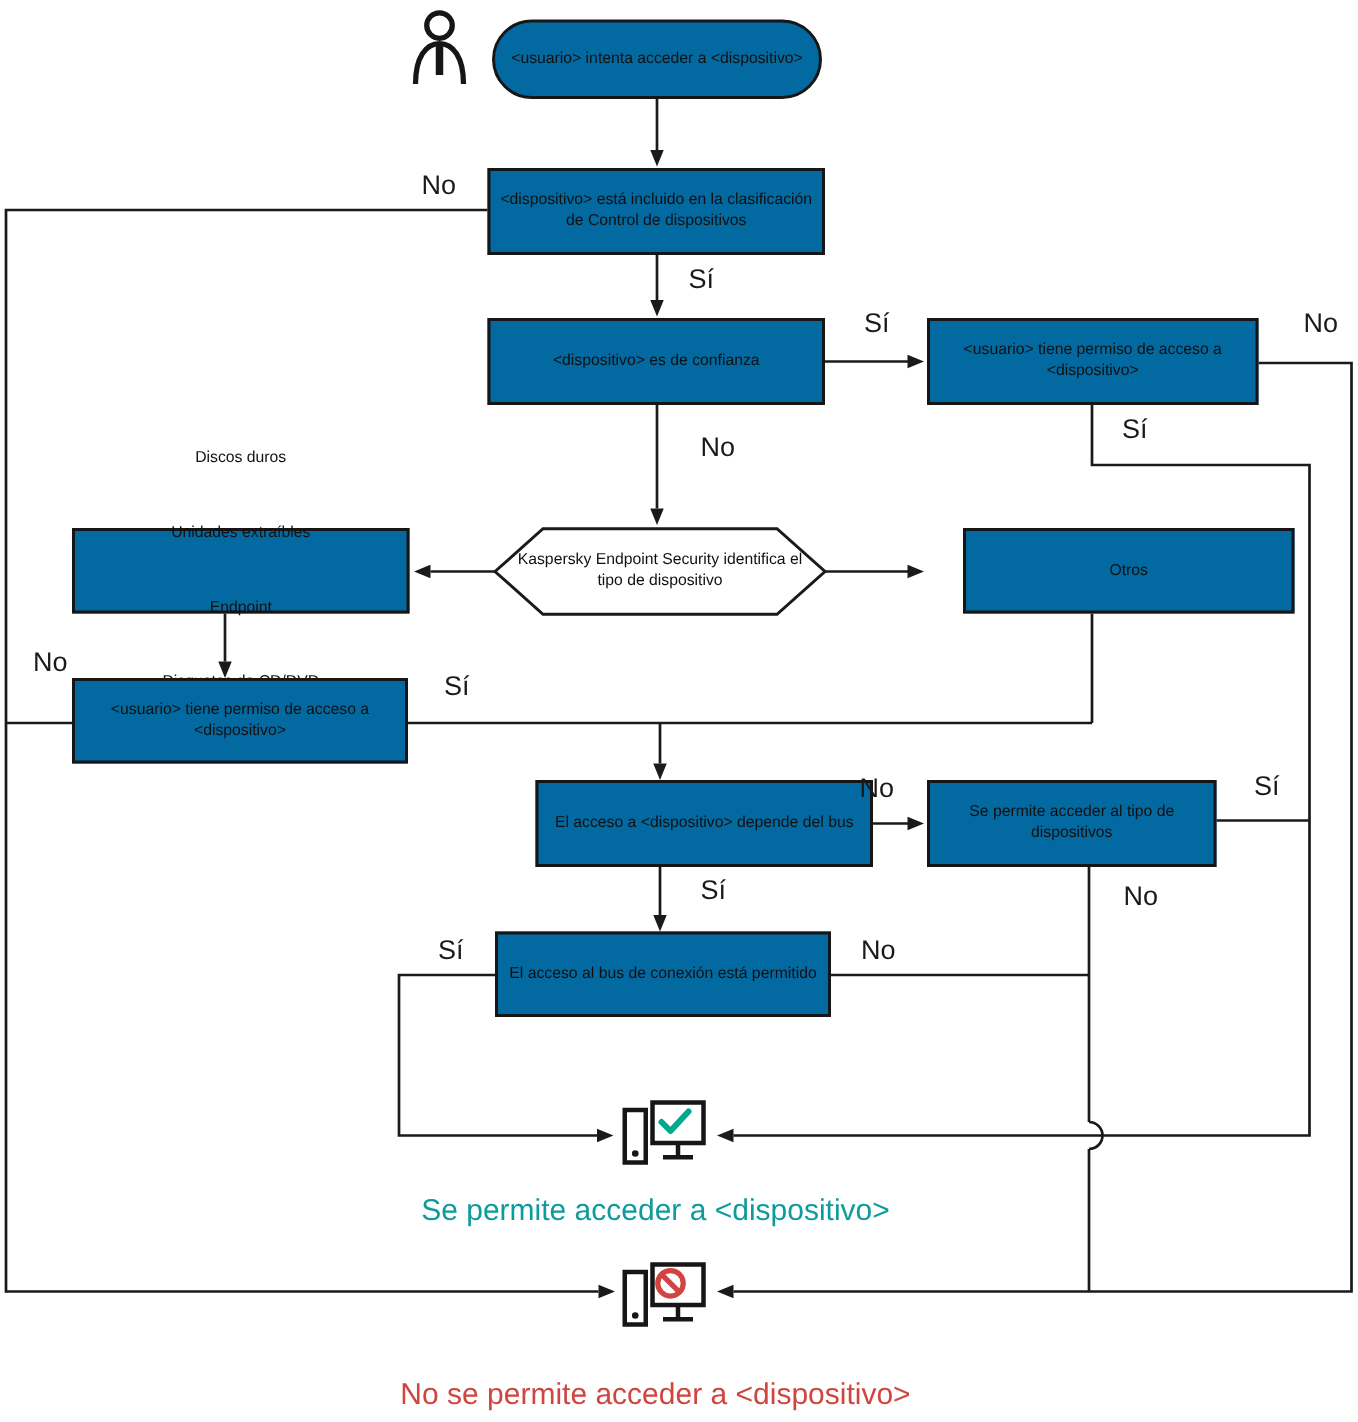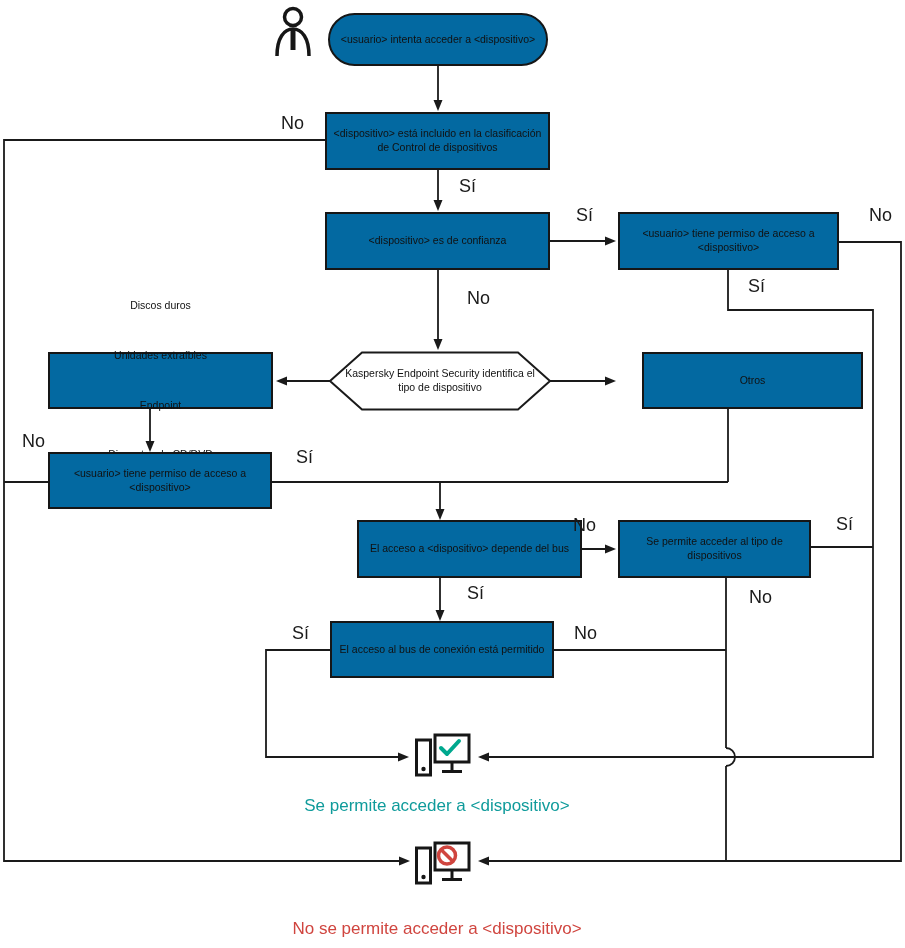--- a/index.html
+++ b/index.html
@@ -17,21 +17,21 @@
   .stadium{border-radius:27px;}
   .hexlabel{
     position:absolute;z-index:2;background:transparent;border:none;
     display:flex;align-items:center;justify-content:center;text-align:center;
     font-size:10.5px;line-height:1.3;color:#111;box-sizing:border-box;
   }
   .edge-label{
     position:absolute;z-index:3;font-size:18px;color:#1a1a1a;white-space:nowrap;
   }
   .caption{
-    position:absolute;z-index:3;width:400px;text-align:center;font-size:17px;
+    position:absolute;z-index:3;width:400px;text-align:center;font-size:20px;
   }
   .caption.ok{color:#0f9b9b;}
   .caption.ko{color:#d0453f;}
   .icon{position:absolute;z-index:2;}
 </style>
 </head>
 <body>
 
 <div class="stage">
 

